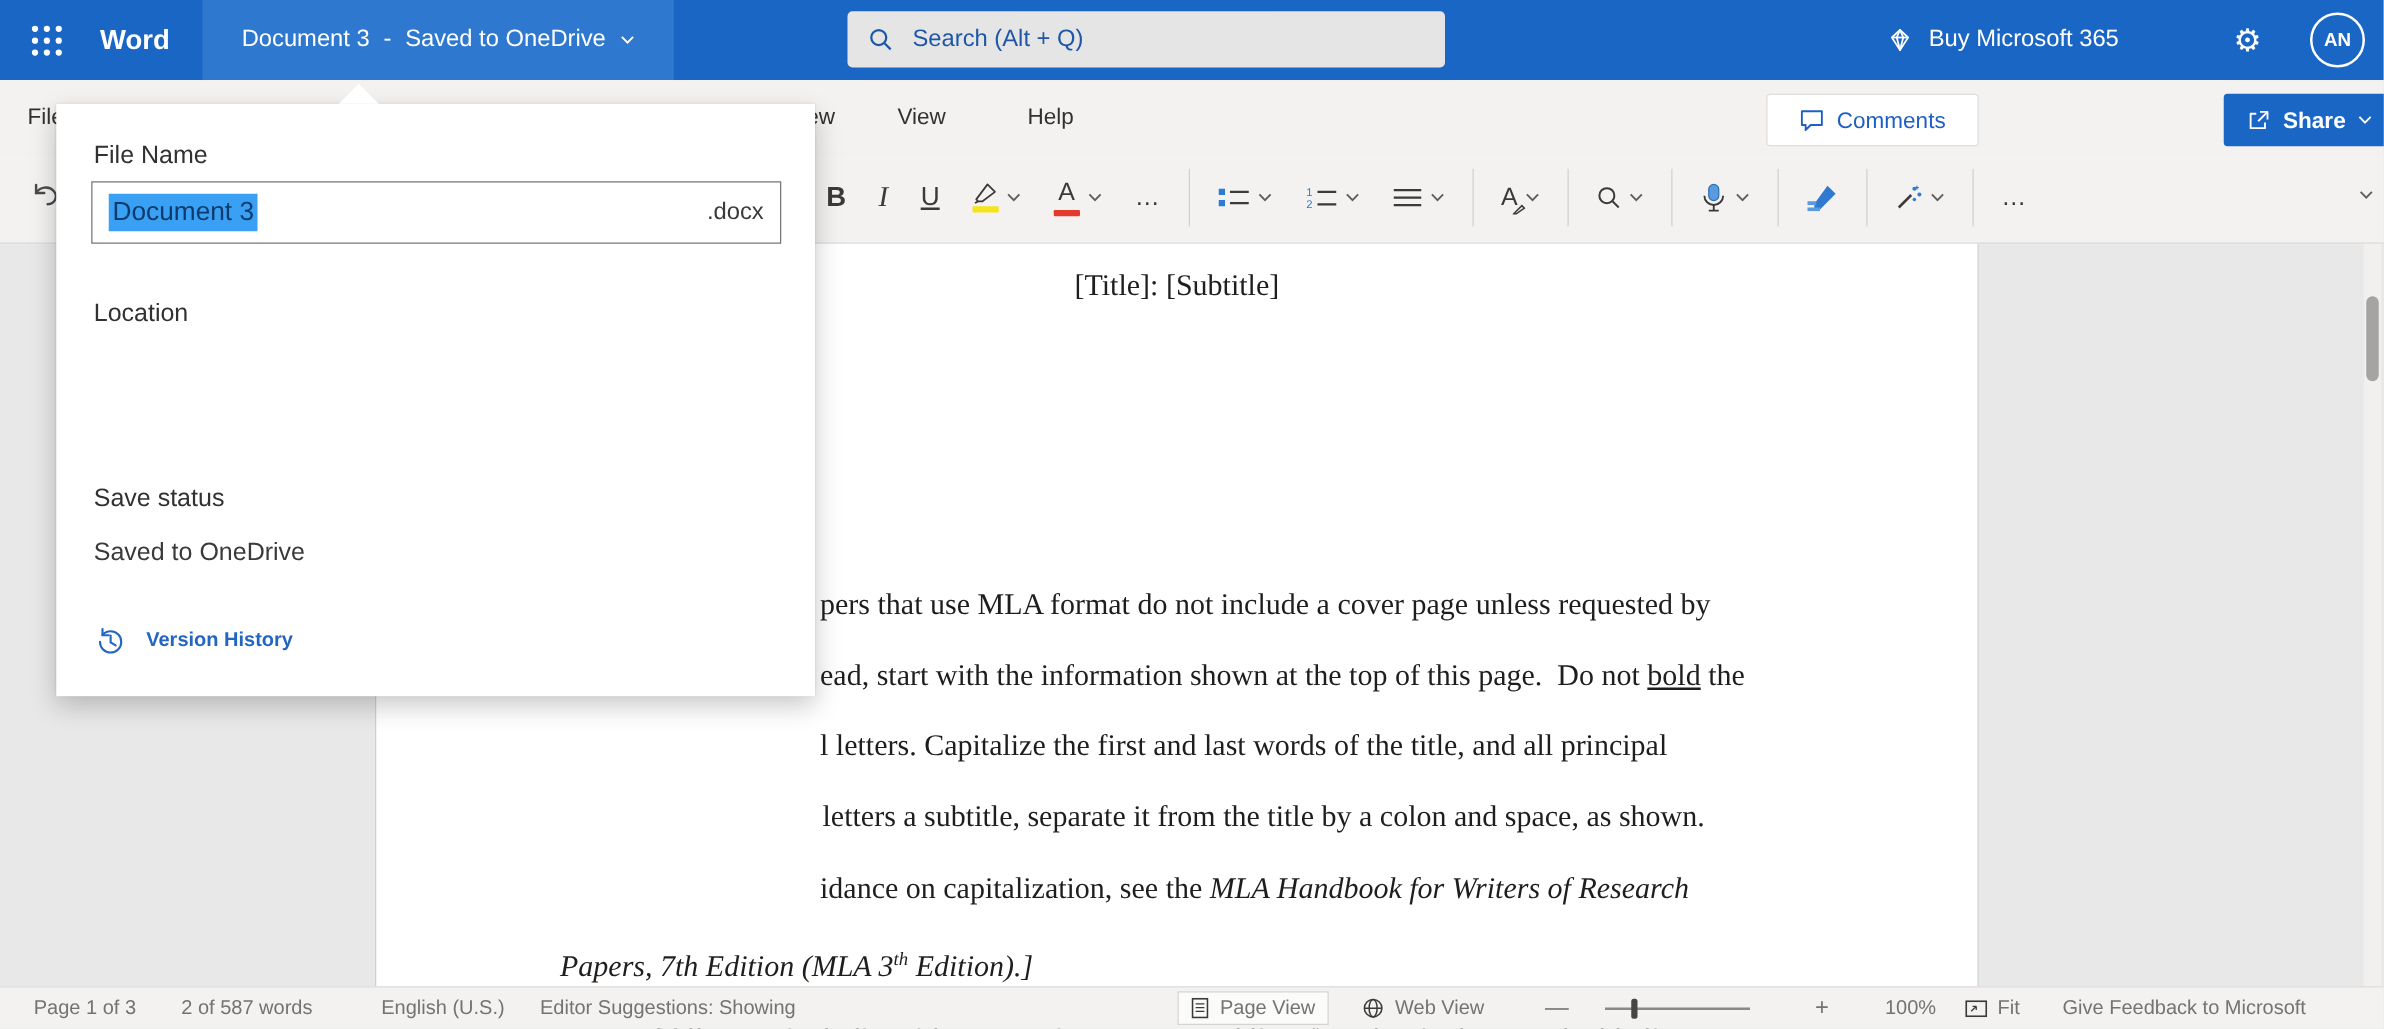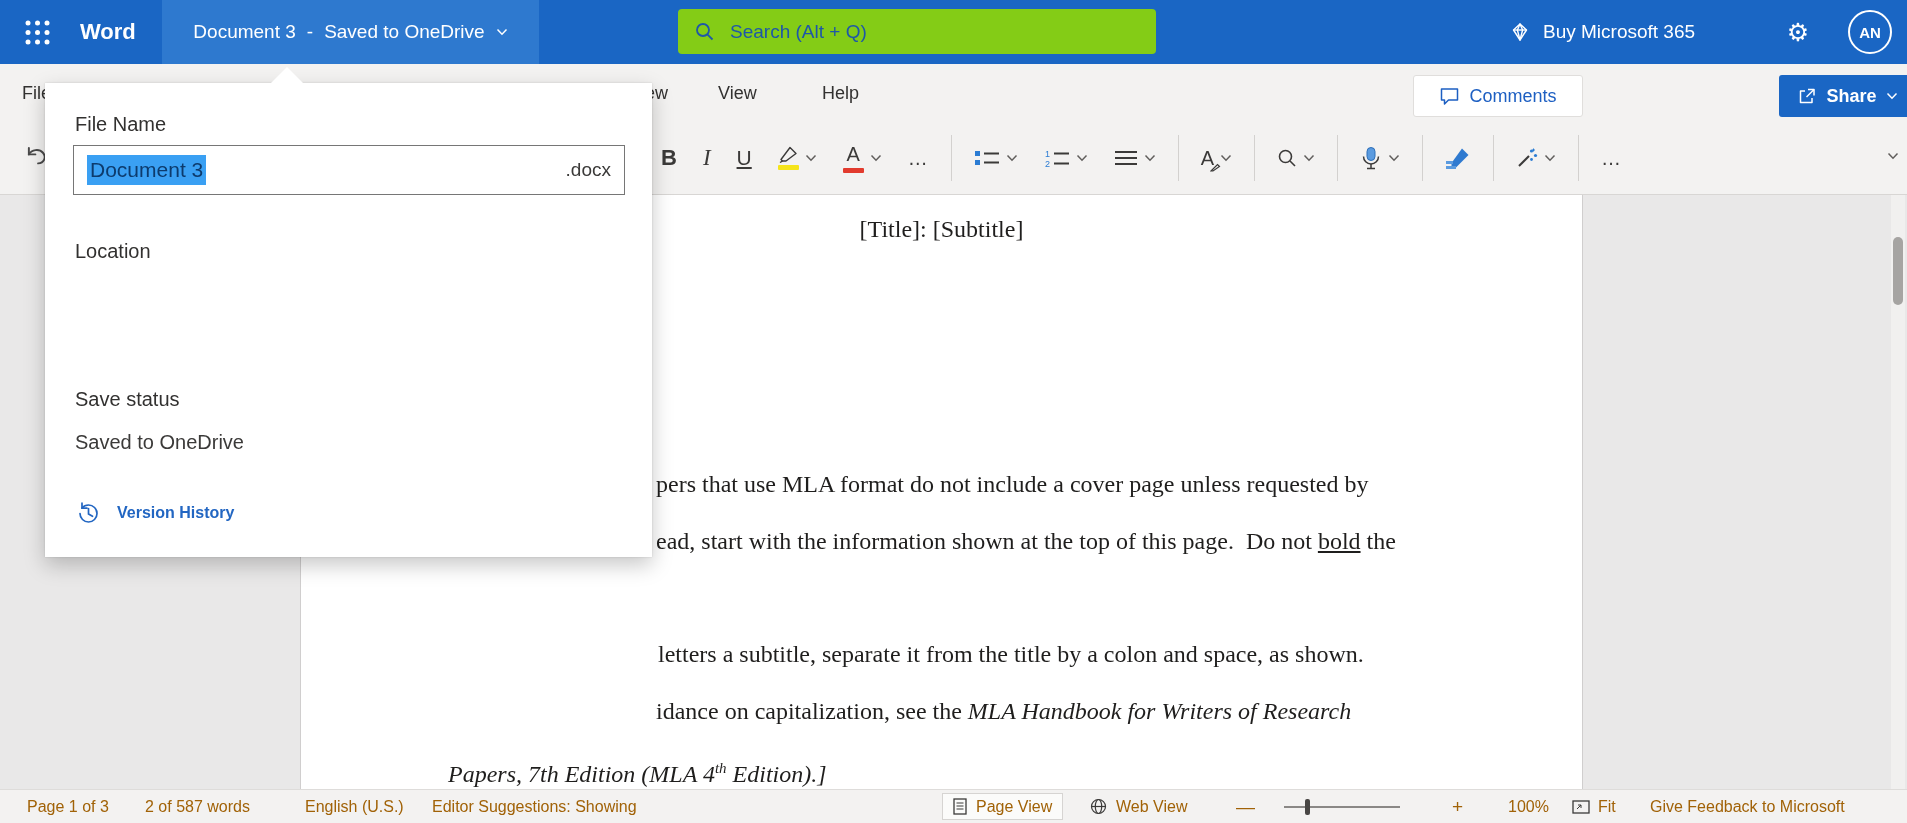--- a/index.html
+++ b/index.html
@@ -7,21 +7,21 @@
   body { position:relative; font-family:"Liberation Sans", sans-serif; background:#e9e8e8; color:#323130; }
   svg { display:block; }
   .cv { width:12px; height:9px; fill:none; stroke:#605e5c; stroke-width:1.5px; }
   .cv.w { stroke:#fff; } .cv.bl { stroke:#1d5fc2; }
 
   
   .topbar { position:absolute; left:0; top:0; width:1907px; height:64px; background:#1a66c4; color:#fff; z-index:30; }
   .waffle { position:absolute; left:12px; top:7px; width:50px; height:50px; display:flex; align-items:center; justify-content:center; cursor:pointer; }
   .brand { position:absolute; left:80px; top:0; height:64px; line-height:64px; font-size:22px; font-weight:700; }
   .doctab { position:absolute; left:162px; top:0; width:377px; height:64px; background:#2e79cf; display:flex; align-items:center; justify-content:center; gap:11px; font-size:19px; cursor:pointer; }
-  .searchbox { position:absolute; left:678px; top:9px; width:478px; height:45px; background:#84cc16; border-radius:4px; display:flex; align-items:center; gap:15px; padding:0 17px; color:#1e57a8; font-size:19px; cursor:text; }
+  .searchbox { position:absolute; left:678px; top:9px; width:478px; height:45px; background:#e5e5e5; border-radius:4px; display:flex; align-items:center; gap:15px; padding:0 17px; color:#1e57a8; font-size:19px; cursor:text; }
   .buy { position:absolute; left:1508px; top:0; height:64px; display:flex; align-items:center; gap:11px; font-size:19px; cursor:pointer; }
   .gearbtn { position:absolute; left:1778px; top:0; height:64px; width:40px; display:flex; align-items:center; justify-content:center; font-size:25px; font-family:"DejaVu Sans", sans-serif; cursor:pointer; }
   .avatar { position:absolute; left:1848px; top:10px; width:44px; height:44px; border:2px solid #fff; border-radius:50%; display:flex; align-items:center; justify-content:center; font-size:15px; font-weight:600; cursor:pointer; }
 
   
   .menubar { position:absolute; left:0; top:64px; width:1907px; height:58px; background:#f3f2f1; }
   .menu-item { position:absolute; top:0; height:58px; line-height:58px; font-size:18px; color:#323130; cursor:pointer; }
   .m-file { left:22px; } .m-review { left:609px; } .m-view { left:718px; } .m-help { left:822px; }
   .pillbtn { position:absolute; top:11px; height:42px; background:#fff; border:1px solid #e0dedc; border-radius:3px; display:flex; align-items:center; justify-content:center; gap:9px; font-size:18px; color:#1d5fc2; cursor:pointer; }
   .btn-comments { left:1413px; width:170px; }
@@ -71,21 +71,21 @@
   .dl-2 { top:276px; left:355px; } .dl-3 { top:333px; left:355px; } .dl-4 { top:389px; left:355px; }
   .dl-5 { top:446px; left:357px; } .dl-6 { top:503px; left:355px; }
   .dl-7 { top:565px; left:147px; } .dl-8 { top:623px; left:223px; }
   .it { font-style:italic; } .un { text-decoration:underline; }
   .sup { font-size:15px; vertical-align:super; }
   .vscroll { position:absolute; right:2px; top:0; width:14px; height:594px; background:#f1f0ef; }
   .vthumb { position:absolute; left:2px; top:42px; width:10px; height:68px; background:#a6a4a2; border-radius:5px; cursor:grab; }
 
   
   .statusbar { position:absolute; left:0; bottom:0; width:1907px; height:34px; background:#f3f2f1; border-top:1px solid #dedcda;
-               font-size:16px; color:#a16207; z-index:20; }
+               font-size:16px; color:#737373; z-index:20; }
   .sitem { position:absolute; top:0; height:33px; line-height:33px; cursor:pointer; }
   .s-page { left:27px; } .s-words { left:145px; } .s-lang { left:305px; } .s-editor { left:432px; }
   .viewtoggle { position:absolute; display:flex; align-items:center; gap:9px; height:27px; top:3px; padding:0 10px; cursor:pointer; }
   .s-pageview { left:942px; background:#fbfbfa; border:1px solid #d6d4d2; }
   .s-webview { left:1080px; }
   .s-minus { left:1236px; font-size:19px; } .s-plus { left:1452px; font-size:19px; }
   .slider { position:absolute; left:1284px; top:0; width:116px; height:33px; cursor:pointer; }
   .slider .track { position:absolute; left:0; top:16px; width:116px; height:2px; background:#8a8886; }
   .slider .thumb { position:absolute; left:21px; top:9px; width:5px; height:16px; background:#484644; border-radius:2px; }
   .s-zoom { left:1508px; } 
@@ -328,23 +328,24 @@
         <path d="M1.5 1L6 5.7 10.5 1"></path>
       </svg>
   </div>
 </div>
 
 <div class="docarea">
   <div class="page">
     <div class="dline dl-title">[Title]: [Subtitle]</div>
     <div class="dline dl-2">pers that use MLA format do not include a cover page unless requested by</div>
     <div class="dline dl-3"><span>ead, start with the information shown at the top of this page.  Do not </span><span class="un">bold</span><span> the</span></div>
+    <div class="dline dl-4">l letters. Capitalize the first and last words of the title, and all principal</div>
     <div class="dline dl-5">letters a subtitle, separate it from the title by a colon and space, as shown.</div>
     <div class="dline dl-6"><span>idance on capitalization, see the </span><span class="it">MLA Handbook for Writers of Research</span></div>
-    <div class="dline dl-7"><span class="it">Papers, 7th Edition (MLA 4</span><span class="it sup">th</span><span class="it"> Edition).]</span></div>
+    <div class="dline dl-7"><span class="it">Papers, 7th Edition (MLA 3</span><span class="it sup">th</span><span class="it"> Edition).]</span></div>
     <div class="dline dl-8">[All text—including titles, quotations, notes, and list of works cited—uses double line</div>
 
   </div>
   <div class="vscroll">
     <div class="vthumb"></div>
   </div>
 </div>
 
 <div class="statusbar">
   <div class="sitem s-page">Page 1 of 3</div>

